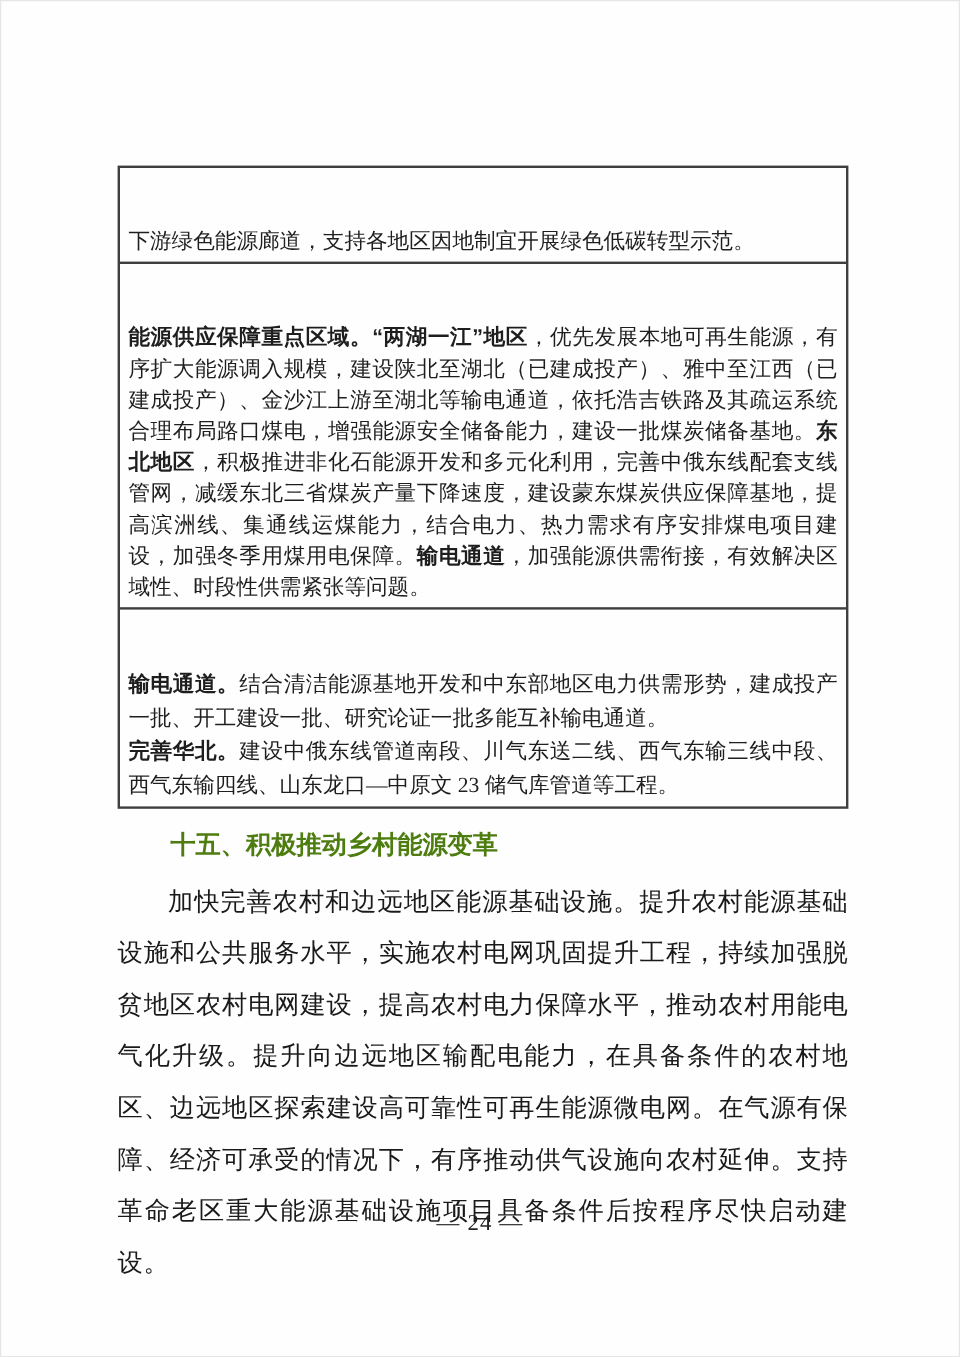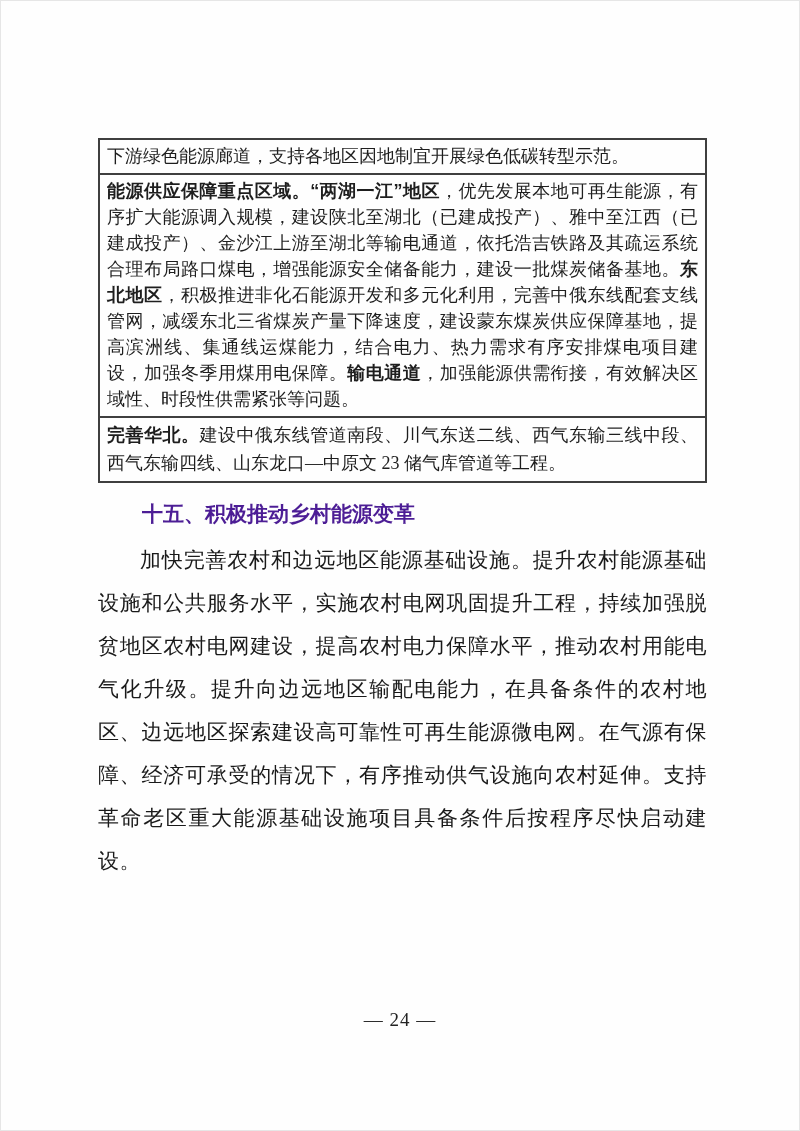--- a/index.html
+++ b/index.html
@@ -24,37 +24,38 @@
   .doc-table {
     border: 2px solid #3f3f3f;
     box-sizing: border-box;
   }
   .t-row {
     padding: 3px 7px 4px 7px;
     font-size: 18px;
     line-height: 26px;
     text-align: justify;
     border-bottom: 2px solid #3f3f3f;
+    margin-top: 45px;
   }
   .t-row:last-child { border-bottom: none; }
   .t-row.row3 { line-height: 28px; }
   .t-row p { margin: 0; }
   .hei {
     font-family: "Liberation Sans", "DejaVu Sans", sans-serif;
     font-weight: 700;
   }
   
   .section-heading {
     margin: 16px 0 0 0;
     padding-left: 44px;
     font-family: "Liberation Sans", "DejaVu Sans", sans-serif;
     font-weight: 700;
     font-size: 21px;
     line-height: 30px;
-    color: #4c1d95;
+    color: #4d7c0f;
   }
   
   .body-para {
     margin: 0;
     font-size: 21px;
     line-height: 43px;
     letter-spacing: 0.5px;
     text-align: justify;
     text-indent: 2em;
     color: #1a1a1a;
@@ -84,20 +85,23 @@
       <div class="t-row">
         <span>下游绿色能源廊道，支持各地区因地制宜开展绿色低碳转型示范。</span>
       </div>
 
       <div class="t-row">
         <span class="hei">能源供应保障重点区域。“两湖一江”地区</span><span>，优先发展本地可再生能源，有序扩大能源调入规模，建设陕北至湖北（已建成投产）、雅中至江西（已建成投产）、金沙江上游至湖北等输电通道，依托浩吉铁路及其疏运系统合理布局路口煤电，增强能源安全储备能力，建设一批煤炭储备基地。</span><span class="hei">东北地区</span><span>，积极推进非化石能源开发和多元化利用，完善中俄东线配套支线管网，减缓东北三省煤炭产量下降速度，建设蒙东煤炭供应保障基地，提高滨洲线、集通线运煤能力，结合电力、热力需求有序安排煤电项目建设，加强冬季用煤用电保障。</span><span class="hei">输电通道</span><span>，加强能源供需衔接，有效解决区域性、时段性供需紧张等问题。</span>
       </div>
 
       <div class="t-row row3">
         <p>
+          <span class="hei">输电通道。</span><span>结合清洁能源基地开发和中东部地区电力供需形势，建成投产一批、开工建设一批、研究论证一批多能互补输电通道。</span>
+        </p>
+        <p>
           <span class="hei">完善华北。</span><span>建设中俄东线管道南段、川气东送二线、西气东输三线中段、西气东输四线、山东龙口—中原文 23 储气库管道等工程。</span>
         </p>
       </div>
 
     </div>
 
     <h2 class="section-heading">十五、积极推动乡村能源变革</h2>
 
     <p class="body-para first">
       <span class="body-lead">加快完善农村和边远地区能源基础设施。</span><span>提升农村能源基础设施和公共服务水平，实施农村电网巩固提升工程，持续加强脱贫地区农村电网建设，提高农村电力保障水平，推动农村用能电气化升级。提升向边远地区输配电能力，在具备条件的农村地区、边远地区探索建设高可靠性可再生能源微电网。在气源有保障、经济可承受的情况下，有序推动供气设施向农村延伸。支持革命老区重大能源基础设施项目具备条件后按程序尽快启动建设。</span>

